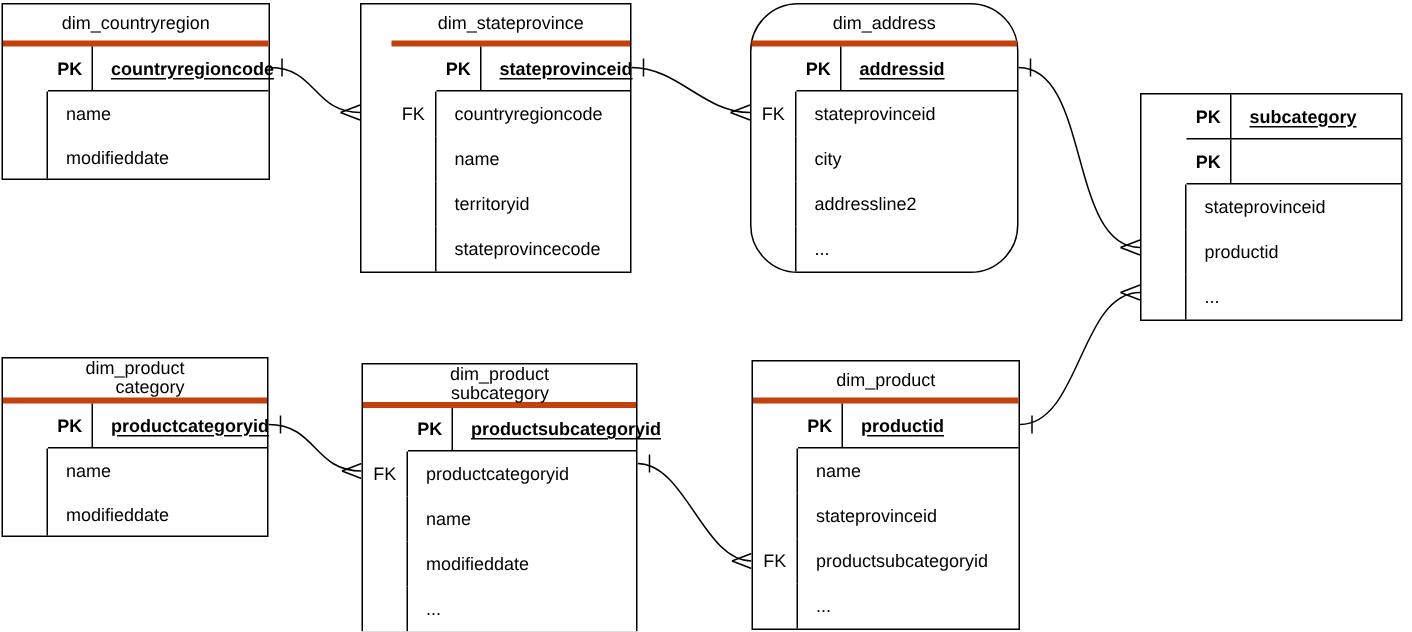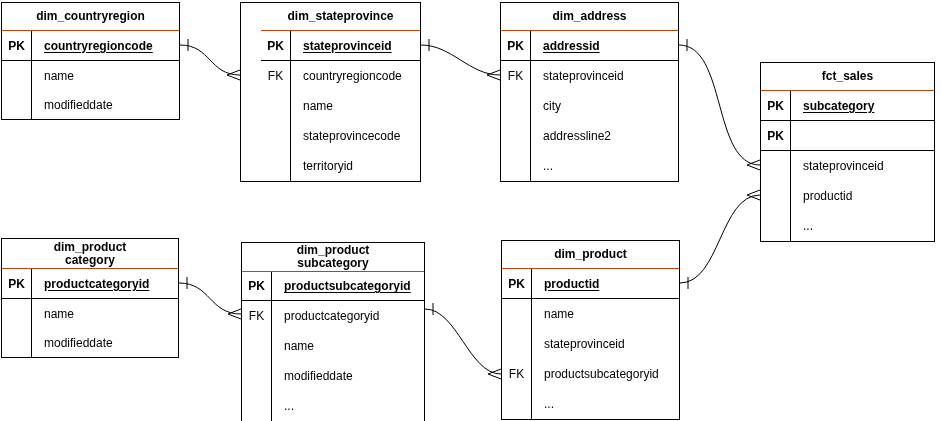--- a/index.html
+++ b/index.html
@@ -18,47 +18,47 @@
 
   .tbl {
     position: absolute;
     background: #ffffff;
     border: 1px solid #000;
     font-size: 12px;
     line-height: 14px;
   }
   .ttl {
     height: 28px;
-    border-bottom: 1px solid #c2410c;
-    font-weight: bold;
+    border-bottom: 4px solid #c2410c;
+    font-weight: normal;
     display: flex;
     align-items: center;
     justify-content: center;
-    text-align: center;
+    text-align: right;
     white-space: pre-line;
     line-height: 13px;
   }
   .row { display: flex; align-items: center; height: 30px; }
   .row .key {
     width: 30px;
     align-self: stretch;
     flex: 0 0 30px;
     border-right: 1px solid #000;
     display: flex;
     align-items: center;
     justify-content: center;
   }
-  .pkrow { border-bottom: 1px solid #000; }
+  .pkrow { border-bottom: 1px solid #000; margin-left: 30px; }
   .pkrow .key { font-weight: bold; }
   .pkrow .fld { font-weight: bold; text-decoration: underline; text-underline-offset: 2px; }
   .fld { padding-left: 12px; white-space: nowrap; }
 
   #t0 { left: 1px;   top: 2px;   width: 179px; }
   #t1 { left: 240px; top: 2px;   width: 181px; padding-left: 20px; }
-  #t2 { left: 500px; top: 2px;   width: 179px; }
+  #t2 { left: 500px; top: 2px;   width: 179px; border-radius: 32px; }
   #t3 { left: 760px; top: 62px;  width: 175px; }
   #t4 { left: 1px;   top: 238px; width: 178px; }
   #t5 { left: 241px; top: 242px; width: 184px; }
   #t6 { left: 501px; top: 240px; width: 179px; }
 
   #t0 .brow, #t4 .brow { height: 29px; }
   #t4 .ttl { height: 30px; }
   #t5 .ttl { height: 29px; }
   #t5 .pkrow { height: 29px; }
 </style>
@@ -125,25 +125,25 @@
     <div class="row brow">
       <div class="key">FK</div>
       <div class="fld">countryregioncode</div>
     </div>
     <div class="row brow">
       <div class="key"></div>
       <div class="fld">name</div>
     </div>
     <div class="row brow">
       <div class="key"></div>
+      <div class="fld">territoryid</div>
+    </div>
+    <div class="row brow">
+      <div class="key"></div>
       <div class="fld">stateprovincecode</div>
-    </div>
-    <div class="row brow">
-      <div class="key"></div>
-      <div class="fld">territoryid</div>
     </div>
   </div>
 
   <div class="tbl" id="t2">
     <div class="ttl">dim_address</div>
     <div class="row pkrow">
       <div class="key">PK</div>
       <div class="fld">addressid</div>
     </div>
     <div class="row brow">
@@ -158,21 +158,20 @@
       <div class="key"></div>
       <div class="fld">addressline2</div>
     </div>
     <div class="row brow">
       <div class="key"></div>
       <div class="fld">...</div>
     </div>
   </div>
 
   <div class="tbl" id="t3">
-    <div class="ttl">fct_sales</div>
     <div class="row pkrow">
       <div class="key">PK</div>
       <div class="fld">subcategory</div>
     </div>
     <div class="row pkrow">
       <div class="key">PK</div>
     </div>
     <div class="row brow">
       <div class="key"></div>
       <div class="fld">stateprovinceid</div>

